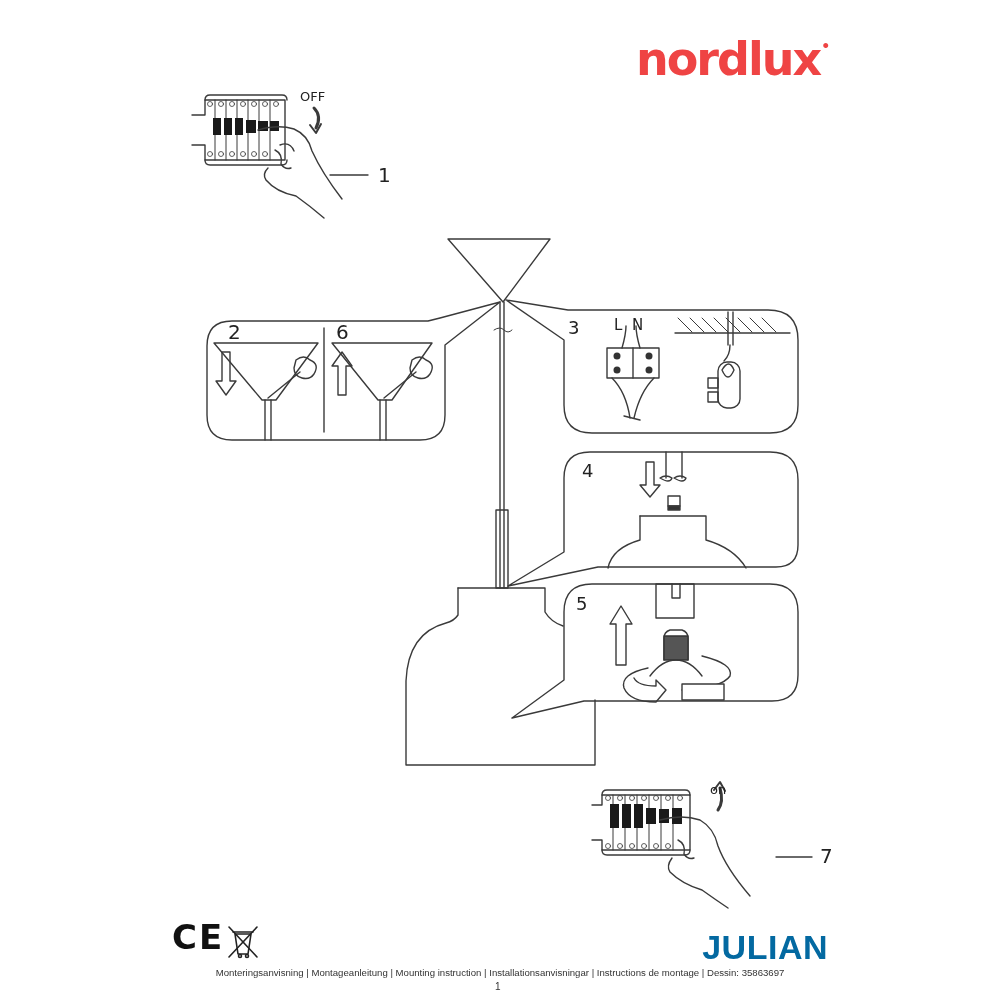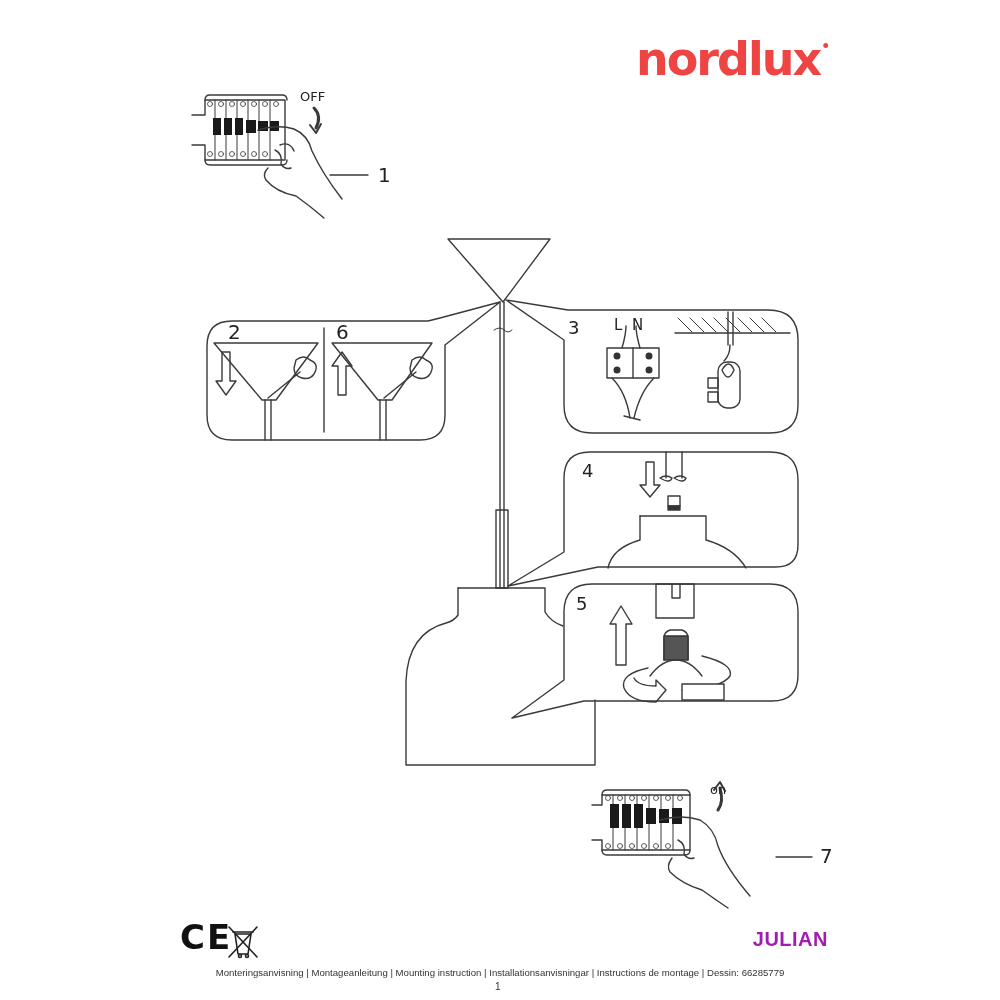--- a/index.html
+++ b/index.html
@@ -1,24 +1,24 @@
 <!DOCTYPE html>
 <html><head>
   <meta charset="utf-8">
   <style>
     html, body { margin: 0; padding: 0; background: #ffffff; }
     body { width: 1000px; height: 1000px; position: relative; overflow: hidden; font-family: "Liberation Sans", sans-serif; color: #111; }
     .logo { position: absolute; left: 636px; top: 36px; font-family: "DejaVu Sans", sans-serif; font-weight: bold; font-size: 46px; letter-spacing: -2px; color: #ef4444; line-height: 1; }
     .logo sup { font-size: 14px; vertical-align: 24px; margin-left: 1px; }
     svg.art { position: absolute; left: 0; top: 0; width: 1000px; height: 1000px; }
     .step-num { position: absolute; font-family: "DejaVu Sans", sans-serif; font-size: 20px; color: #222; line-height: 1; }
-    .product { position: absolute; right: 172px; top: 928px; font-family: "Liberation Sans", sans-serif; font-weight: bold; font-size: 20px; color: #a21caf; letter-spacing: 0.5px; }
+    .product { position: absolute; right: 172px; top: 928px; font-family: "Liberation Sans", sans-serif; font-weight: bold; font-size: 34px; color: #0369a1; letter-spacing: 0.5px; }
     .footer-text { position: absolute; left: 168px; top: 967px; width: 664px; text-align: center; font-family: "Liberation Sans", sans-serif; font-size: 9.6px; color: #333; white-space: nowrap; }
     .page-num { position: absolute; left: 495px; top: 981px; font-family: "Liberation Sans", sans-serif; font-size: 10px; color: #333; }
-    .ce { position: absolute; left: 172px; top: 920px; font-family: "DejaVu Sans", sans-serif; font-size: 34px; font-weight: bold; letter-spacing: 2px; color: #111; line-height: 1; margin-left: 8px; }
+    .ce { position: absolute; left: 172px; top: 920px; font-family: "DejaVu Sans", sans-serif; font-size: 34px; font-weight: bold; letter-spacing: 2px; color: #111; line-height: 1; }
   </style>
 </head>
 <body>
 
 <div class="logo"><span>nordlux</span><sup>•</sup></div>
 
 <svg class="art" viewBox="0 0 1000 1000" fill="none" stroke="#3a3a3a" stroke-width="1.4" stroke-linejoin="round" stroke-linecap="round">
 
   <g>
     <path d="M192 115 H205 V100 H285 V160 H205 V145 H192"></path>
@@ -225,14 +225,14 @@
   </g>
 </svg>
 
 <div class="step-num" style="left:378px; top:165px;">1</div>
 <div class="step-num" style="left:228px; top:322px;">2</div>
 <div class="step-num" style="left:336px; top:322px;">6</div>
 <div class="step-num" style="left:820px; top:846px;">7</div>
 
 <div class="ce">CE</div>
 <div class="product">JULIAN</div>
-<div class="footer-text">Monteringsanvisning | Montageanleitung | Mounting instruction | Installationsanvisningar | Instructions de montage | Dessin: 66285779</div>
+<div class="footer-text">Monteringsanvisning | Montageanleitung | Mounting instruction | Installationsanvisningar | Instructions de montage | Dessin: 35863697</div>
 <div class="page-num">1</div>
 
 </body></html>

